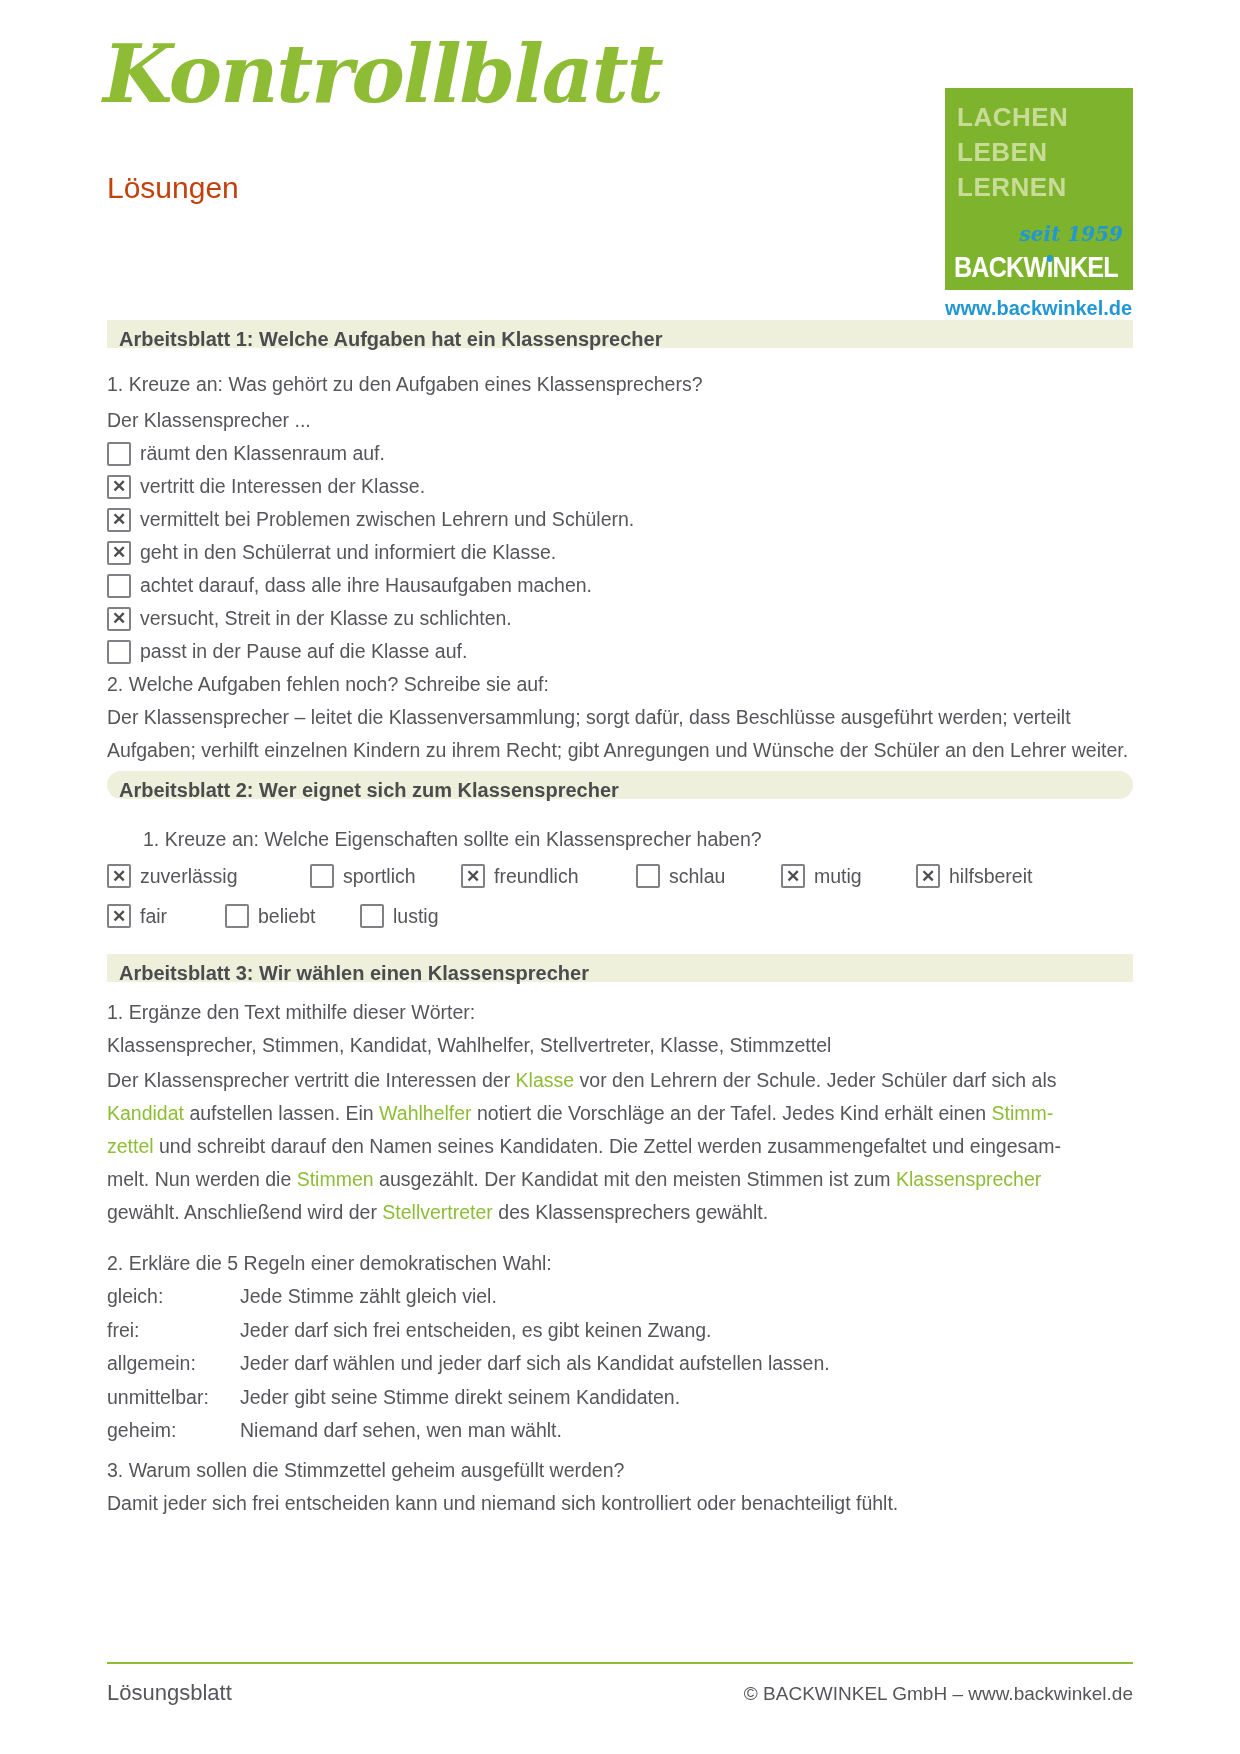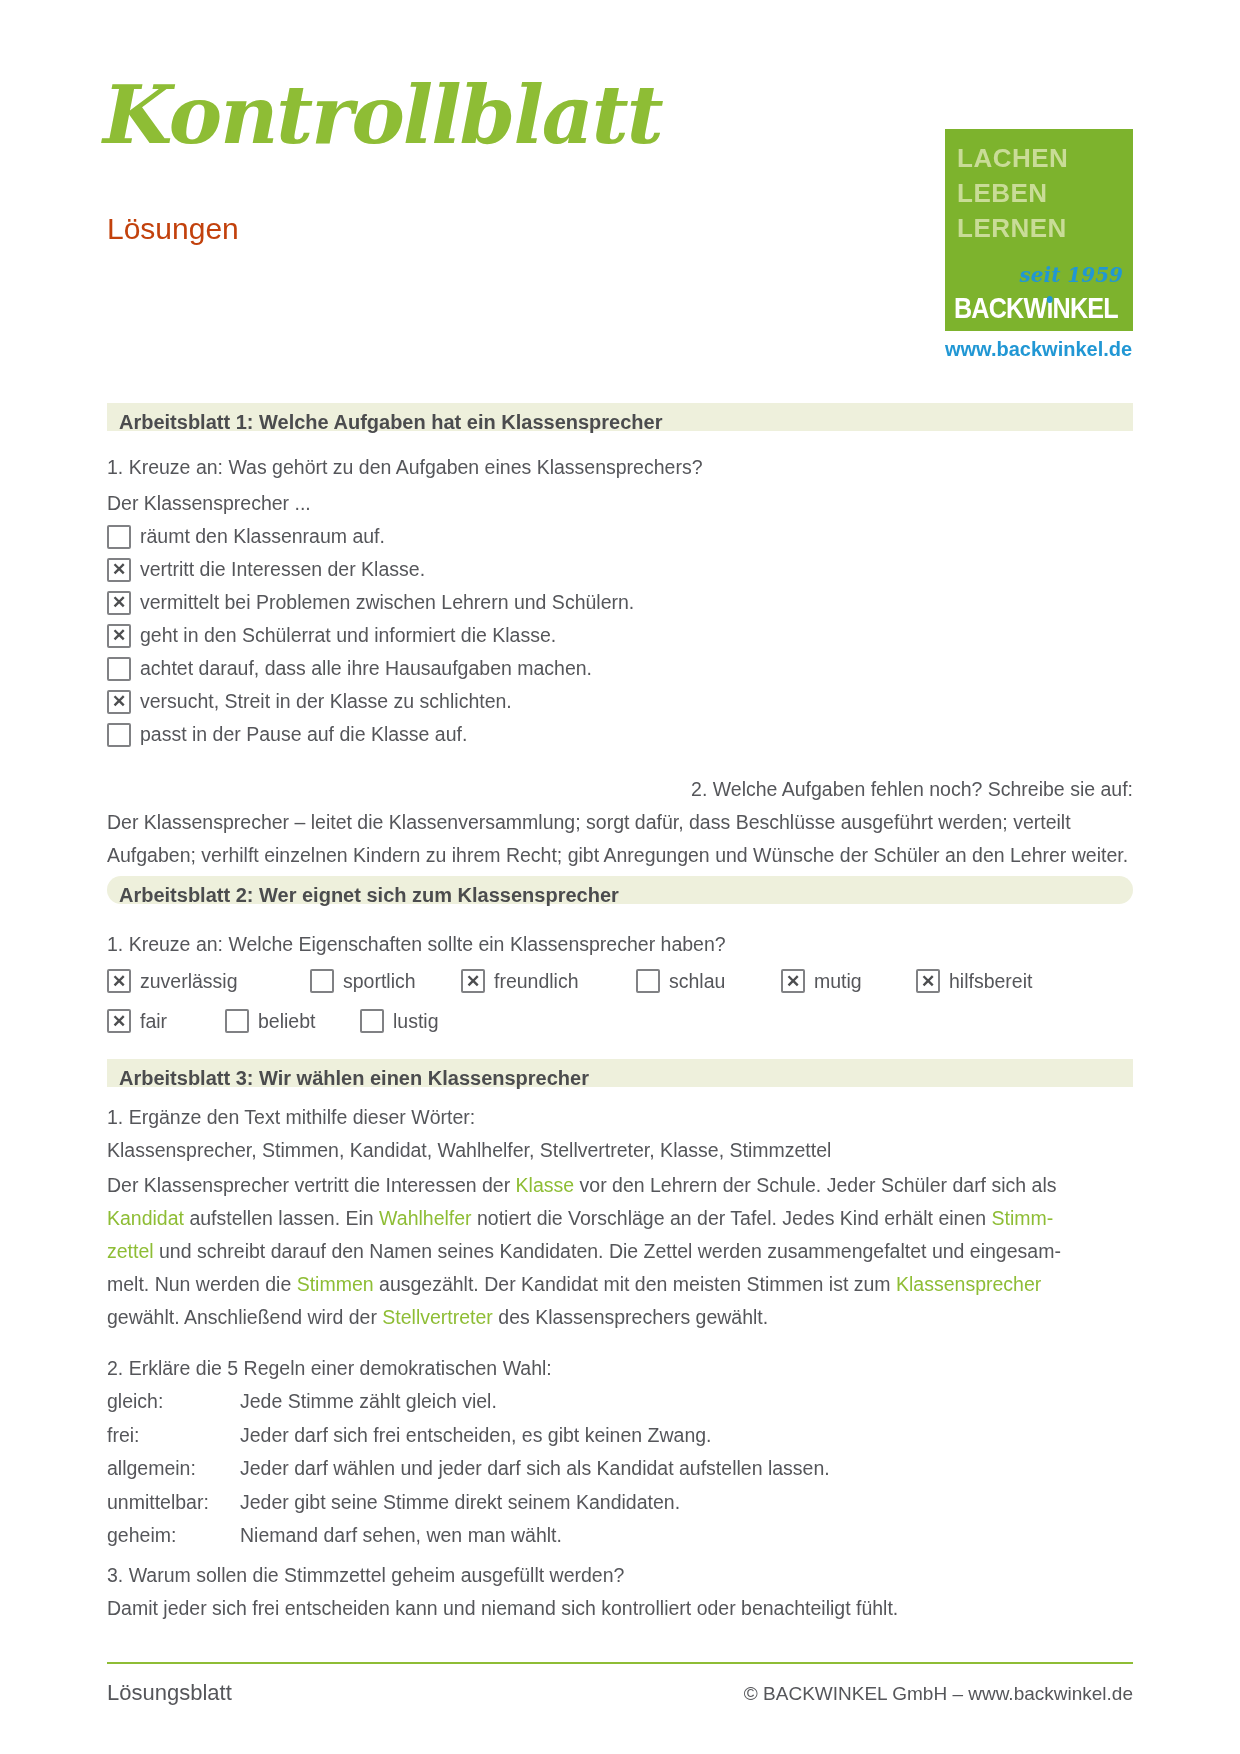--- a/index.html
+++ b/index.html
@@ -9,21 +9,21 @@
     box-sizing:border-box;
     padding:0 107px;
     overflow:hidden;
     background:#ffffff;
     font-family:"Liberation Sans",sans-serif;
     color:var(--text-gray);
     font-size:19.5px;
     line-height:33px;
   }
   
-  header{position:relative;height:362px;margin-top:41px;}
+  header{position:relative;height:320px;}
   .title-script{
     position:absolute;left:-4px;top:34px;
     font-family:"DejaVu Serif",serif;
     font-style:italic;font-weight:700;
     font-size:80px;line-height:1;
     letter-spacing:-2px;
     color:var(--accent-green);
   }
   .subtitle{
     position:absolute;left:0;top:168px;
@@ -64,24 +64,24 @@
   .bar{
     height:28px;line-height:38px;
     background:var(--bar-bg);
     font-weight:bold;font-size:20px;color:#4b4c4e;
     padding-left:12px;
   }
   
   p{margin:0;}
   .q1-ws1{margin-top:20px;}
   .intro{margin-top:3px;}
-  .q2-ws1{margin-top:22px;text-align:right;}
+  .q2-ws1{}
   .answer{margin-top:0;}
   .bar-ws2{margin-top:4px;border-radius:19px;}
-  .q1-ws2{margin-top:24px;}
+  .q1-ws2{margin-top:24px;margin-left:36px;}
   .bar-ws3{margin-top:18px;}
   .q1-ws3{margin-top:14px;}
   .wordbank{margin-top:0;}
   .cloze{margin-top:2px;}
   .q2-ws3{margin-top:18px;}
   .q3-ws3{margin-top:6px;}
   .green{color:var(--accent-green);}
   
   .cb-list{margin-top:0;}
   .cb-row{display:flex;align-items:center;height:33px;}

